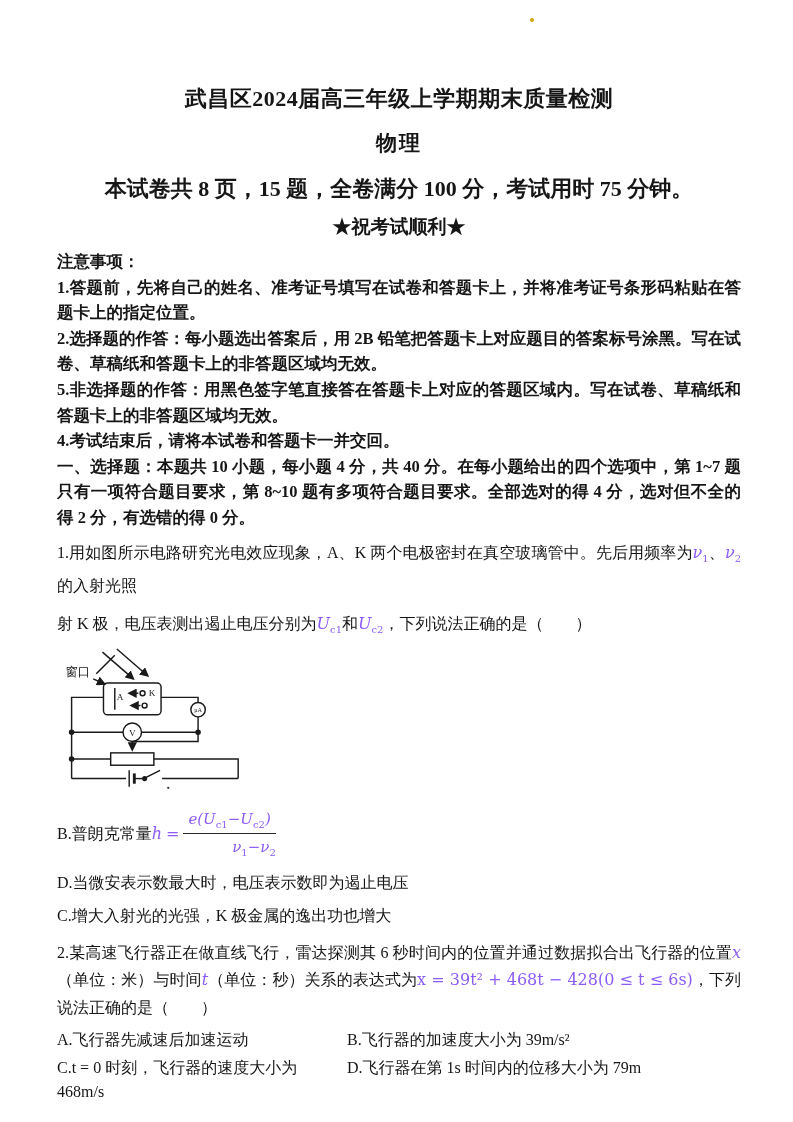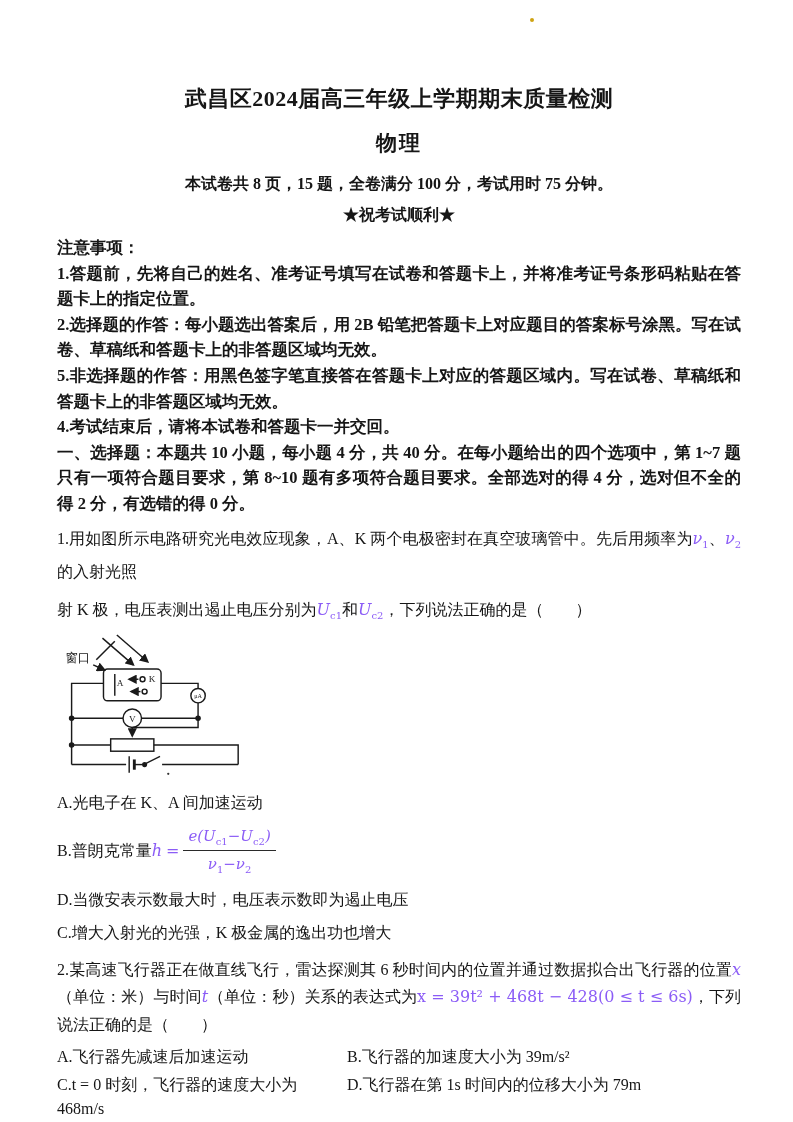--- a/index.html
+++ b/index.html
@@ -16,40 +16,40 @@
     overflow:hidden;
   }
   .artifact-dot{
     position:absolute;left:530px;top:18px;
     width:4px;height:4px;border-radius:50%;
     background:#cfa312;
   }
   h1.title{font-size:22px;font-weight:bold;text-align:center;margin:0;letter-spacing:.5px;}
   h2.subject{font-size:21px;font-weight:bold;text-align:center;margin:15px 0 0;letter-spacing:2px;}
   p{margin:0;}
-  .info{font-size:16px;font-weight:bold;text-align:center;margin-top:17px;}
-  .wish{font-size:16px;font-weight:bold;text-align:center;margin-top:10px;}
+  .info{font-size:22px;font-weight:bold;text-align:center;margin-top:17px;}
+  .wish{font-size:19px;font-weight:bold;text-align:center;margin-top:10px;}
   .b{font-weight:bold;}
   .just{text-align:justify;}
   .notices{margin-top:9px;}
   .notices p{font-size:16.5px;line-height:25.6px;}
   .section-head{font-size:16.5px;line-height:25.6px;margin-top:0;}
   .stem{font-size:16px;}
   .q1stem{line-height:33px;margin-top:5px;}
   .q2stem{line-height:27.5px;}
   .scanmath{font-family:"DejaVu Serif",serif;color:#8b5cf6;}
   .scanmath i{font-style:italic;}
   sub{font-size:10px;line-height:0;}
   .opt{line-height:25px;}
   .optA1{margin-top:4px;}
   .optC1{margin-top:8px;}
   .fracline{margin:9px 0 10px;display:flex;align-items:center;}
   .frac{display:inline-block;text-align:center;vertical-align:middle;margin-left:4px;font-size:15px;}
   .frac .num{display:block;border-bottom:1.3px solid #2a2a2a;padding:0 5px 1px;}
-  .frac .den{display:block;padding-top:1px;}
+  .frac .den{display:block;padding-top:1px;text-align:right;}
   .q2block{margin-top:11px;}
   .optrow{display:flex;line-height:24px;}
   .optrow .left{width:290px;flex:0 0 290px;}
   .optrow1{margin-top:7px;}
   .optrow2{margin-top:4px;}
   figure{margin:8px 0 6px 4px;}
   svg .lbl{font-family:"Liberation Serif",serif;fill:#1a1a1a;}
 </style>
 </head>
 <body>
@@ -124,21 +124,20 @@
         <line x1="66" y1="119" x2="66" y2="135"></line>
         <line x1="71" y1="122" x2="71" y2="132" stroke-width="2.8"></line>
         <line x1="71" y1="127" x2="79" y2="127"></line>
         <circle cx="81" cy="127" r="1.8" fill="#1a1a1a"></circle>
         <line x1="82" y1="126" x2="96" y2="119"></line>
         <line x1="98" y1="127" x2="172" y2="127"></line>
         <circle cx="104" cy="136" r="1.1" fill="#333" stroke="none"></circle>
       </svg>
     </figure>
 
-    <p class="opt optA1">A.光电子在 K、A 间加速运动</p>
     <p class="opt fracline"><span>B.普朗克常量</span><span class="scanmath"><i>h</i></span>&nbsp;<span class="scanmath">=</span><span class="frac scanmath">
           <span class="num"><i>e(U</i><sub>c1</sub><i>−U</i><sub>c2</sub><i>)</i></span>
           <span class="den"><i>ν</i><sub>1</sub><i>−ν</i><sub>2</sub></span>
         </span></p>
     <p class="opt">D.当微安表示数最大时，电压表示数即为遏止电压</p>
     <p class="opt optC1">C.增大入射光的光强，K 极金属的逸出功也增大</p>
   </div>
 
   <div class="q q2block">
     <p class="stem q2stem just"><span>2.某高速飞行器正在做直线飞行，雷达探测其 6 秒时间内的位置并通过数据拟合出飞行器的位置</span><span class="scanmath"><i>x</i></span><span>（单位：米）</span><span>与时间</span><span class="scanmath"><i>t</i></span><span>（单位：秒）关系的表达式为</span><span class="scanmath">x = 39t² + 468t − 428(0 ≤ t ≤ 6s)</span><span>，下列说法正确的是（　　）</span></p>

